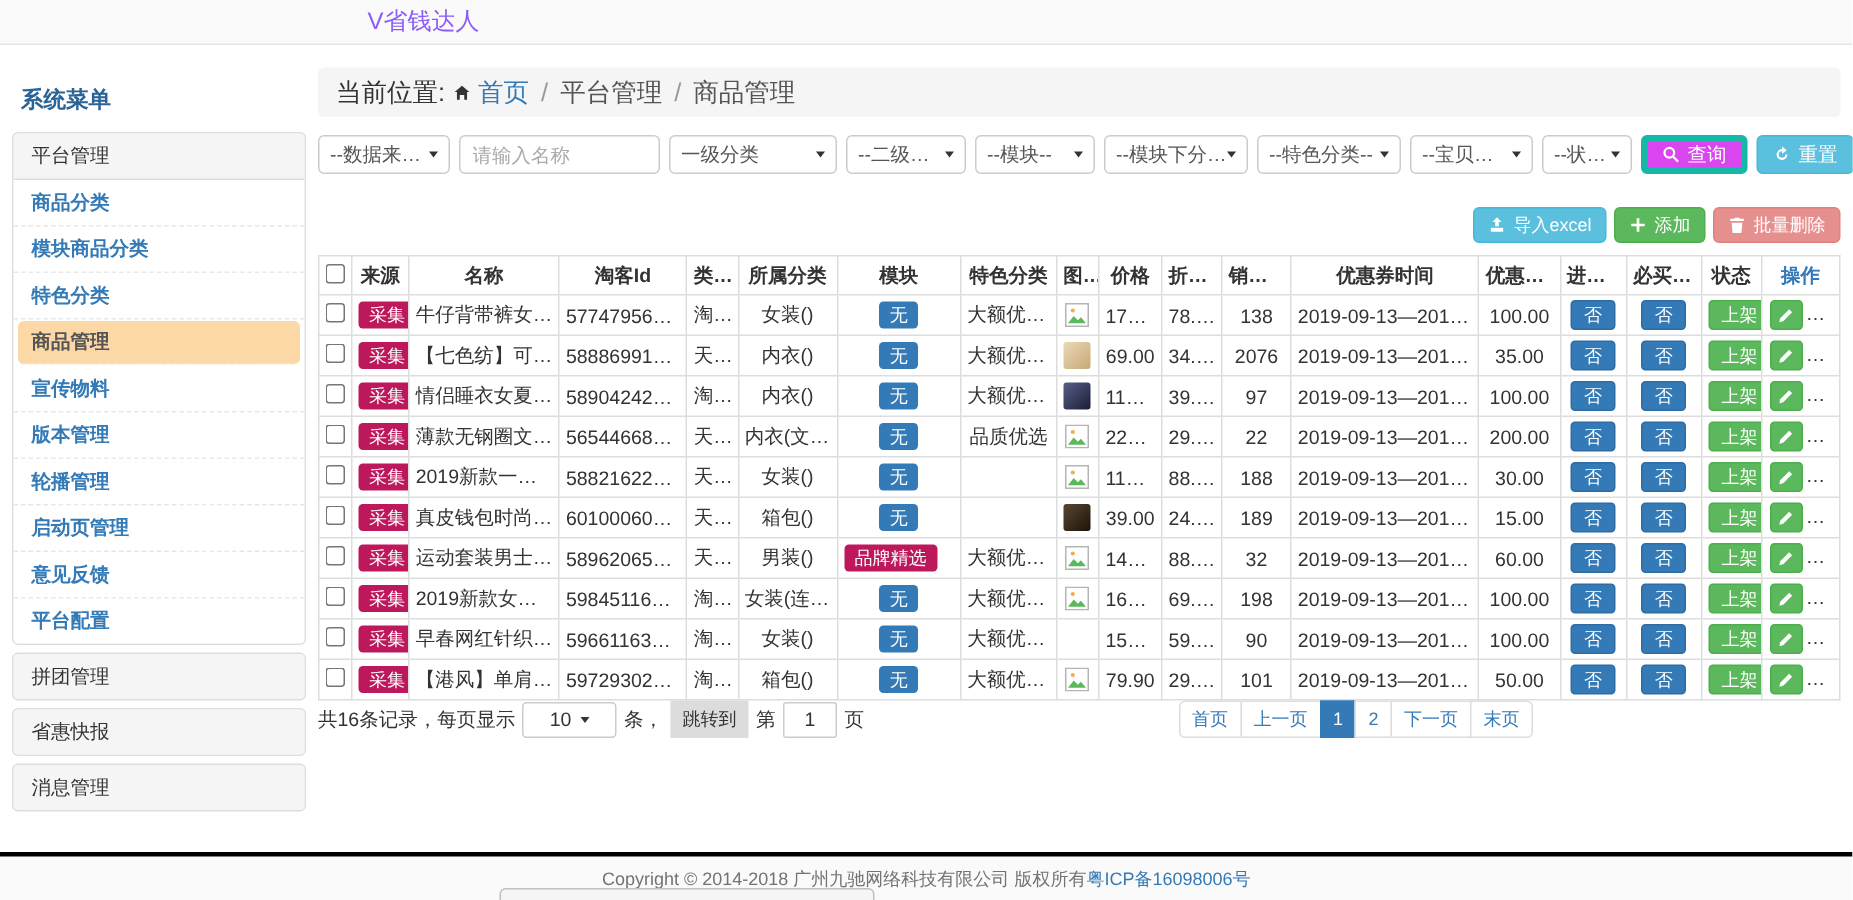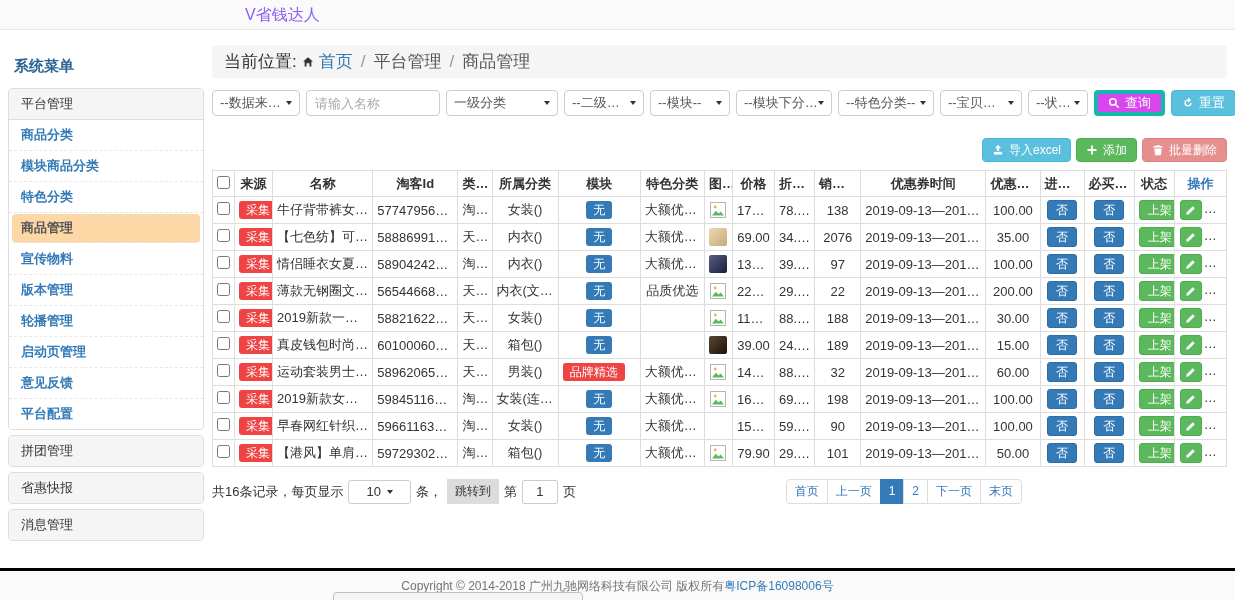--- a/index.html
+++ b/index.html
@@ -54,40 +54,40 @@
   .actions{display:flex;justify-content:flex-end;gap:5px;margin-bottom:8px;}
   .actions .btn{height:24px;font-size:12px;padding:0 9px;}
 
   
   .grid{width:100%;border-collapse:collapse;table-layout:fixed;}
   .grid th,.grid td{border:1px solid #ddd;font-size:13px;text-align:center;padding:3px 4px;height:26px;
                     white-space:nowrap;overflow:hidden;text-overflow:ellipsis;color:#333;vertical-align:middle;}
   .grid th{font-weight:bold;background:#fff;}
   .grid th.op-head{color:#337ab7;}
   .badge{display:inline-block;border-radius:3px;color:#fff;font-size:12px;padding:2px 7px;line-height:1.2;}
-  .badge.orange{background:#ef4444;}
+  .badge.orange{background:#be185d;}
   .badge.blue{background:#337ab7;}
   .mod-text{font-size:13px;color:#333;margin-left:2px;}
   .cbtn{display:inline-block;border-radius:3px;color:#fff;font-size:12px;padding:3px 8px;line-height:1;cursor:pointer;}
   .cbtn.blue{background:#337ab7;border:1px solid #2e6da4;}
   .cbtn.green{background:#5cb85c;border:1px solid #4cae4c;}
   .ibtn{display:inline-flex;align-items:center;justify-content:center;width:22px;height:20px;border-radius:3px;
         cursor:pointer;vertical-align:middle;margin:0 1px;}
   .ibtn.green{background:#5cb85c;border:1px solid #4cae4c;}
   .ibtn.red{background:#d9534f;border:1px solid #d43f3a;}
   .ibtn svg{width:11px;height:11px;fill:#fff;}
   .thumb{display:inline-block;width:18px;height:18px;border-radius:2px;vertical-align:middle;}
   .thumb.photo1{background:linear-gradient(135deg,#ead9b5,#c8a977);}
   .thumb.photo2{background:linear-gradient(135deg,#59608a,#191d33);}
   .thumb.photo3{background:linear-gradient(135deg,#5a4630,#1c130b);}
   .thumb-svg{width:16px;height:16px;vertical-align:middle;}
   input[type=checkbox]{width:13px;height:13px;cursor:pointer;}
 
   
-  .pager{display:flex;justify-content:space-between;align-items:center;margin-top:12px;font-size:13px;color:#333;}
+  .pager{display:flex;justify-content:space-between;align-items:center;margin-top:0;font-size:13px;color:#333;}
   .pager-left{display:flex;align-items:center;gap:5px;}
   .pp-select{height:24px;border:1px solid #ccc;border-radius:3px;background:#fff;display:inline-flex;align-items:center;
              gap:6px;padding:0 17px;cursor:pointer;}
   .jump-btn{background:#dcdcdc;padding:4px 8px;font-size:12px;color:#333;cursor:pointer;}
   .jump-input{width:36px;height:24px;border:1px solid #ccc;border-radius:2px;text-align:center;font-size:13px;outline:none;color:#333;}
   .pager-right{display:flex;margin-right:205px;}
   .page-btn{padding:3px 8px;border:1px solid #ddd;background:#fff;color:#337ab7;font-size:12px;margin-left:-1px;cursor:pointer;line-height:1.4;}
   .page-btn:first-child{border-radius:4px 0 0 4px;margin-left:0;}
   .page-btn:last-child{border-radius:0 4px 4px 0;}
   .page-btn.active{background:#337ab7;border-color:#337ab7;color:#fff;}
@@ -320,21 +320,21 @@
         <tr>
           <td><input type="checkbox" style=""></td>
           <td><span class="badge orange">采集</span></td>
           <td>情侣睡衣女夏丝绸男士...</td>
           <td>589042420344</td>
           <td>淘宝</td>
           <td>内衣()</td>
           <td><span class="badge blue">无</span></td>
           <td>大额优惠券</td>
           <td><span class="thumb photo2"></span></td>
-          <td>139.00</td>
+          <td>113.86</td>
           <td>39.00</td>
           <td>97</td>
           <td>2019-09-13—2019-09-20</td>
           <td>100.00</td>
           <td><span class="cbtn blue">否</span></td>
           <td><span class="cbtn blue">否</span></td>
           <td><span class="cbtn green">上架</span></td>
           <td><span class="ibtn green">
               <svg viewBox="0 0 16 16">
                 <path d="M11.3 1.8l2.9 2.9L5.5 13.4l-3.7.8.8-3.7z"></path>

